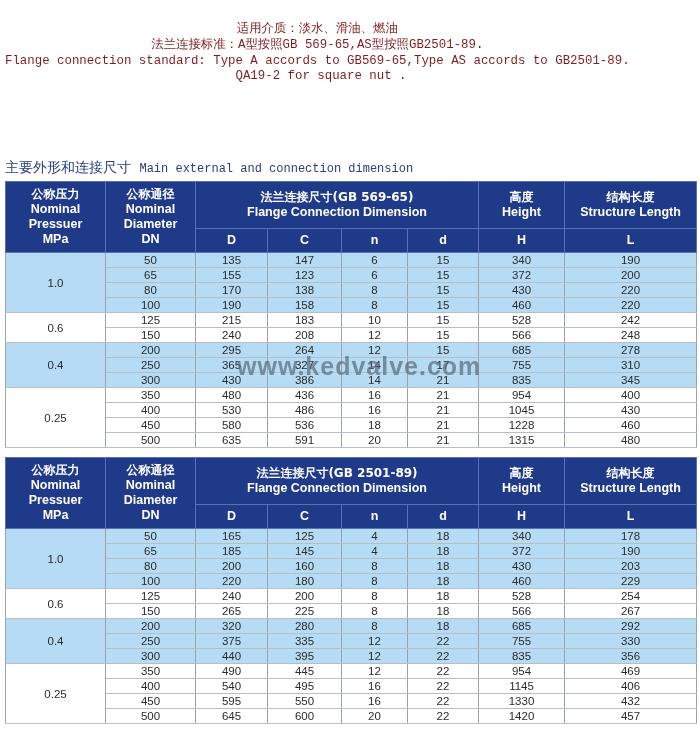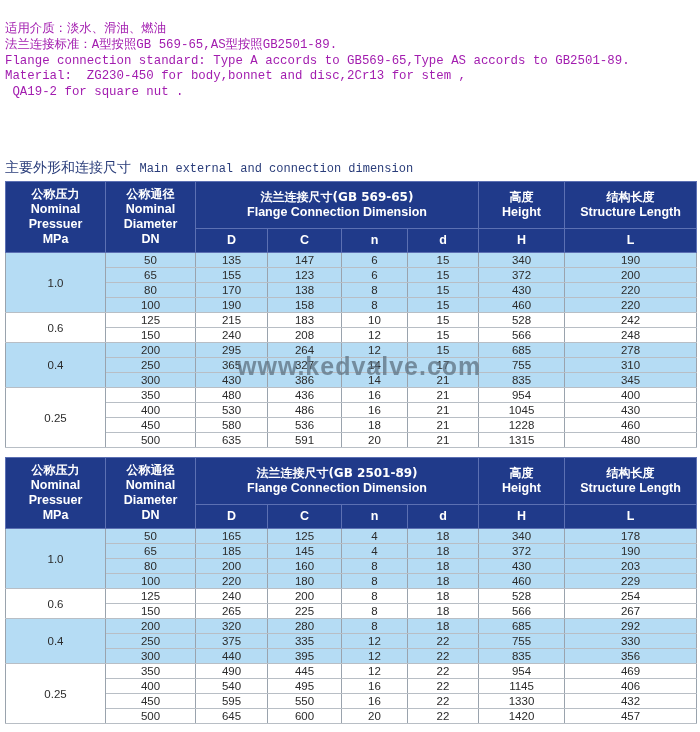--- a/index.html
+++ b/index.html
@@ -1,17 +1,17 @@
 <!DOCTYPE html>
 <html><head>
 <meta charset="utf-8">
 <style>
   html, body { margin: 0; padding: 0; background: #ffffff; }
   body { width: 700px; height: 732px; position: relative; overflow: hidden; font-family: "Liberation Sans", sans-serif; }
-  .intro { position: absolute; left: 5px; top: 22px; font-family: "Liberation Mono", "DejaVu Sans Mono", monospace; font-size: 12.4px; line-height: 15.8px; color: #a21caf; }
+  .intro { position: absolute; left: 5px; top: 22px; font-family: "Liberation Mono", "DejaVu Sans Mono", monospace; font-size: 12.4px; line-height: 15.8px; color: #7f1d1d; text-align: center; }
   .intro div { white-space: pre; }
   .section-title { position: absolute; left: 5px; top: 158px; color: #2a3d7a; white-space: nowrap; }
   .section-title .cn { font-family: "DejaVu Sans", sans-serif; font-size: 14px; font-weight: normal; }
   .section-title .en { font-family: "Liberation Mono", "DejaVu Sans Mono", monospace; font-size: 12px; margin-left: 4px; }
 
   table.spec { position: absolute; left: 5px; width: 691px; border-collapse: collapse; table-layout: fixed; font-size: 11.5px; color: #2b2b2b; border: 1px solid #555; }
   table.spec th { background: #203a8a; color: #ffffff; font-weight: bold; border: 1px solid #5c70b3; text-align: center; padding: 0; line-height: 15px; font-size: 12.5px; }
   table.spec th.hdr-big { height: 46px; }
   table.spec th.hdr-sub { height: 23px; }
   table.spec th .cn { font-family: "DejaVu Sans", sans-serif; font-size: 12px; }
@@ -21,21 +21,20 @@
   table.spec tr.group-start td { border-top: 1px solid #6a7480; }
   .watermark { position: absolute; left: 237px; top: 352px; font-size: 25px; font-weight: bold; color: rgba(90,110,125,0.72); letter-spacing: 1px; font-family: "Liberation Sans", sans-serif; pointer-events: none; }
 </style>
 </head>
 <body>
 
 <div class="intro">
   <div>适用介质：淡水、滑油、燃油</div>
   <div>法兰连接标准：A型按照GB 569-65,AS型按照GB2501-89.</div>
   <div>Flange connection standard: Type A accords to GB569-65,Type AS accords to GB2501-89.</div>
-  <div>Material:  ZG230-450 for body,bonnet and disc,2Cr13 for stem ,</div>
   <div> QA19-2 for square nut .</div>
 </div>
 
 <div class="section-title">
   <span class="cn">主要外形和连接尺寸</span>
   <span class="en">Main external and connection  dimension</span>
 </div>
 
 <table class="spec" id="table-0" style="top:181px;">
     <colgroup>

